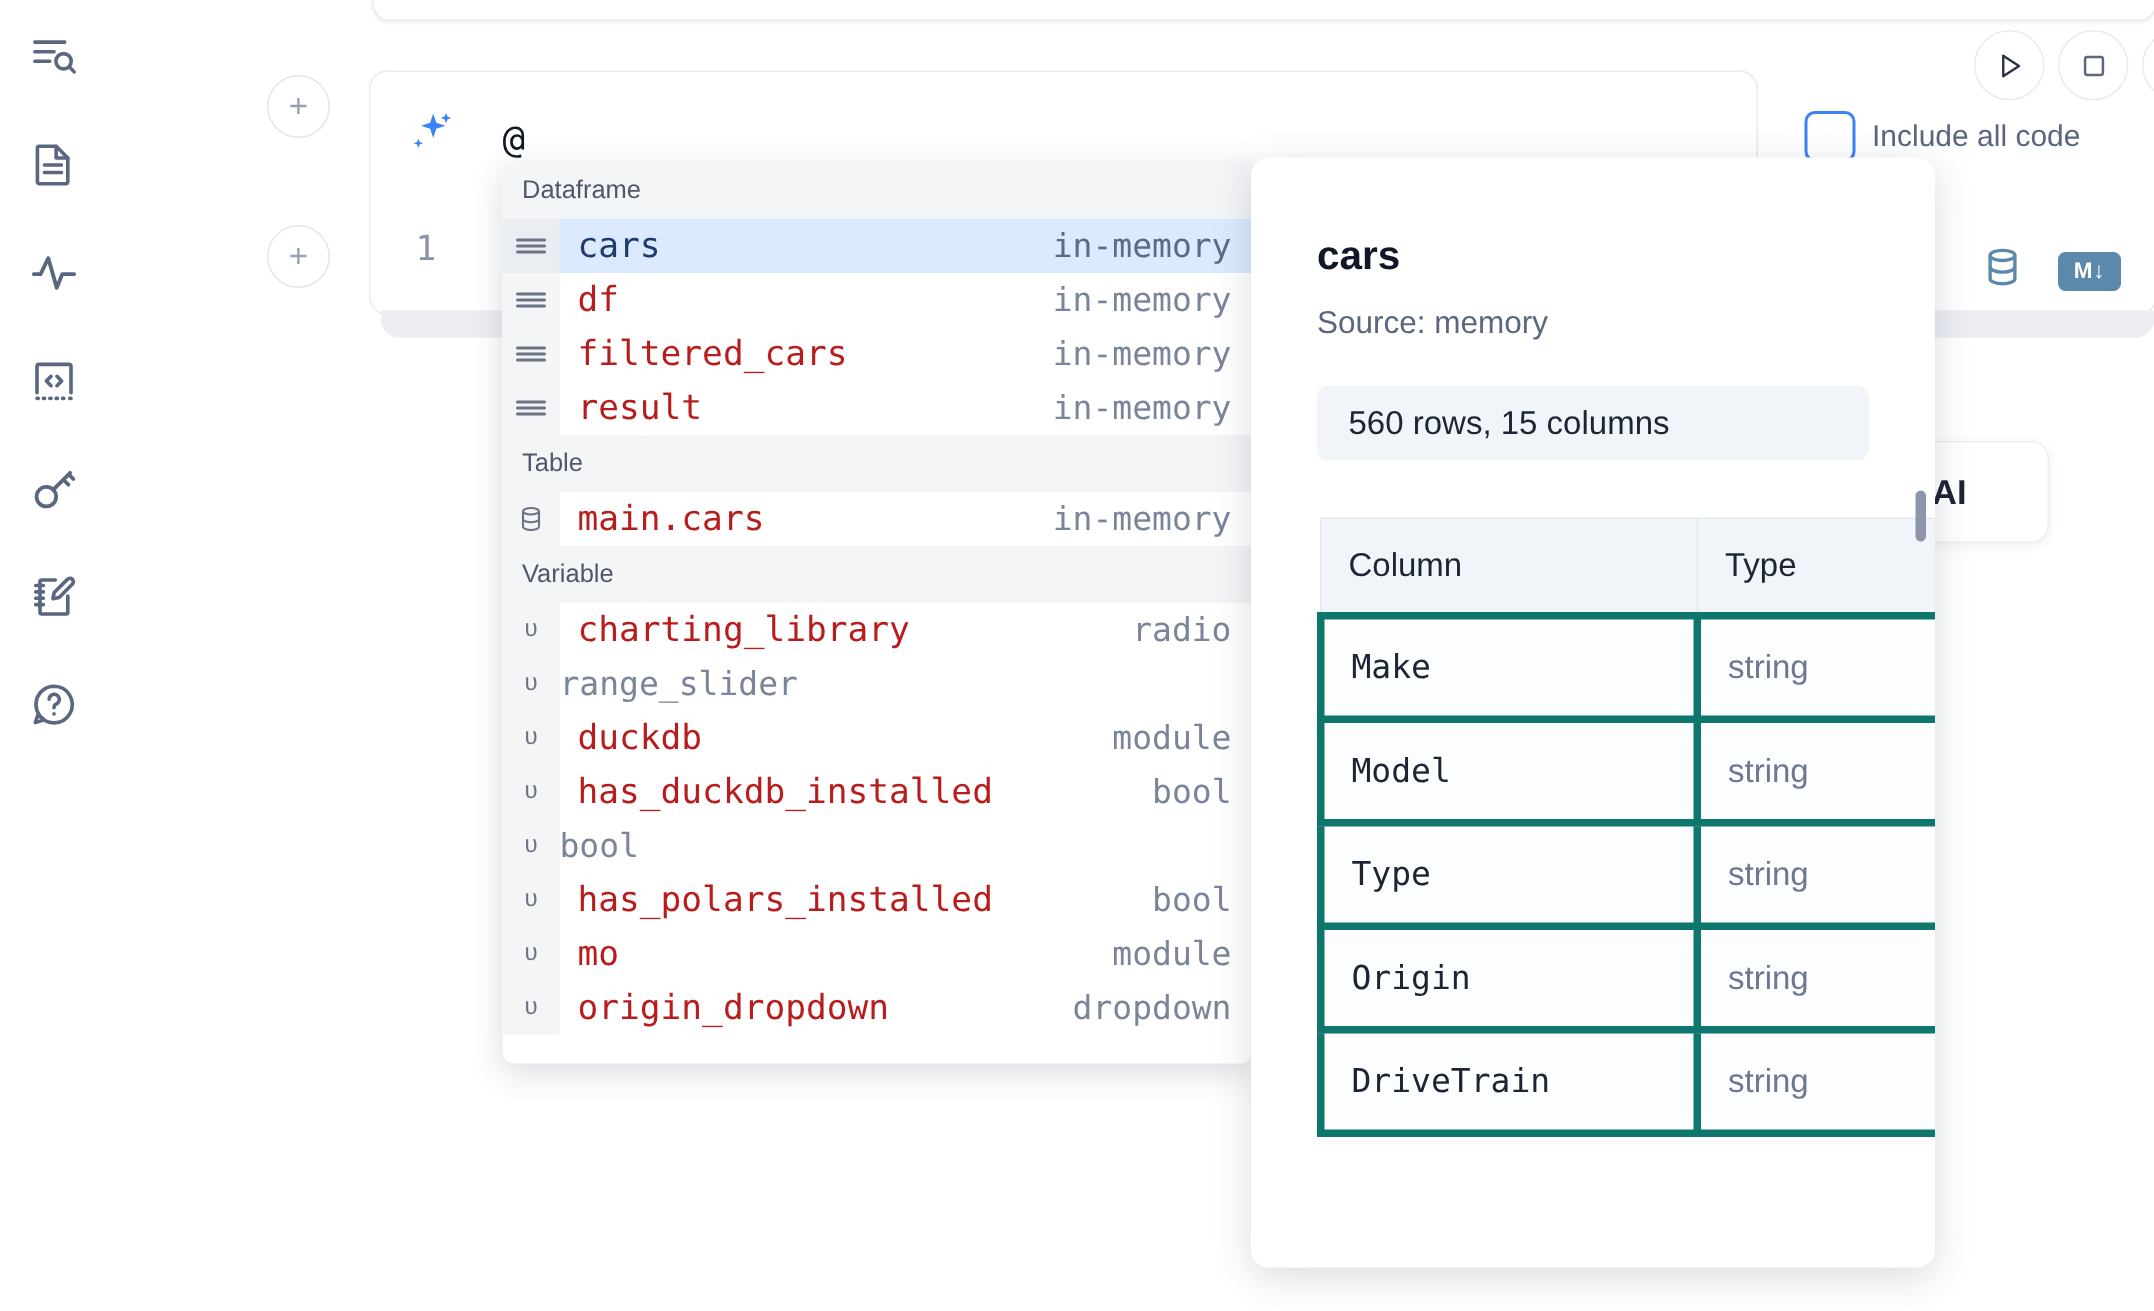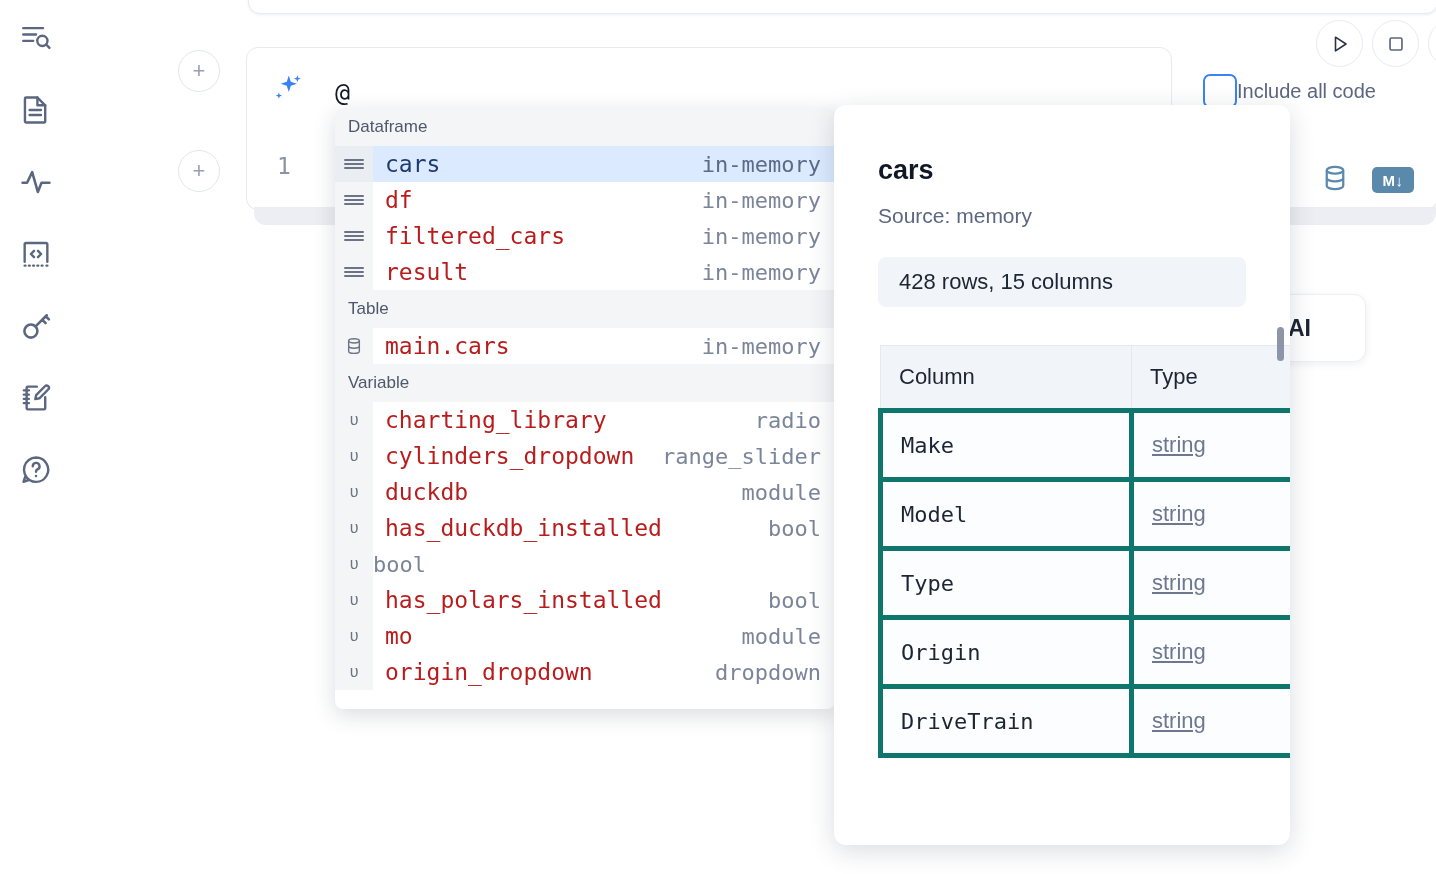--- a/index.html
+++ b/index.html
@@ -27,21 +27,21 @@
   #ai-sparkle{position:absolute;left:22px;top:24px;width:36px;height:36px;}
   #ai-input{position:absolute;left:86px;top:24px;width:800px;height:38px;border:0;outline:0;background:transparent;font-size:25px;color:#101828;font-family:"DejaVu Sans Mono","Liberation Mono",monospace;caret-color:#101828;}
   #ai-caret{position:absolute;left:351px;top:68px;width:2px;height:30px;background:#10151f;}
 
   
   .round-btn{position:absolute;top:20px;width:45px;height:45px;border-radius:50%;border:1px solid #e8ebf1;background:#fff;display:flex;align-items:center;justify-content:center;cursor:pointer;}
   #btn-run{left:1316px;}
   #btn-stop{left:1372px;}
   #btn-extra{left:1428px;}
 
-  #include-all{position:absolute;left:1203px;top:74px;display:flex;align-items:center;cursor:pointer;}
+  #include-all{position:absolute;left:1203px;top:74px;display:flex;align-items:center;gap:11px;cursor:pointer;}
   #include-all .cbx{width:30px;height:30px;border:2px solid #3b82f6;border-radius:7px;background:#fff;}
   #include-all .lbl{font-size:20px;color:#5b6780;white-space:nowrap;}
 
   
   #code-cell{position:absolute;left:246px;top:131px;width:1190px;height:78px;background:#fff;border:1px solid #e7eaf0;border-top:0;border-bottom-left-radius:12px;border-bottom-right-radius:12px;}
   #gutter-1{position:absolute;left:30px;top:22px;font-size:23px;color:#8a94a6;}
   #cell-shadow{position:absolute;left:254px;top:207px;width:1182px;height:18px;background:#eceef3;border-bottom-left-radius:12px;border-bottom-right-radius:12px;}
 
   #cell-toolbar{position:absolute;left:1320px;top:163px;display:flex;align-items:center;gap:22px;}
   .tool-ic{cursor:pointer;}
@@ -67,21 +67,21 @@
   #detail{position:absolute;left:834px;top:105px;width:456px;height:740px;background:#fff;border-radius:12px;box-shadow:0 6px 26px rgba(25,35,65,.16);z-index:30;overflow:hidden;}
   #d-title{position:absolute;left:44px;top:50px;font-size:27px;font-weight:bold;color:#101828;}
   #d-source{position:absolute;left:44px;top:99px;font-size:21px;color:#5b6780;}
   #d-shape{position:absolute;left:44px;top:152px;width:368px;height:50px;background:#f1f4f8;border-radius:8px;display:flex;align-items:center;padding-left:21px;box-sizing:border-box;font-size:22px;color:#1c2533;}
   #d-table{position:absolute;left:44px;top:240px;width:368px;}
   #d-table table{border-collapse:collapse;width:424px;table-layout:fixed;}
   #d-table th{background:#f1f4f8;border:1px solid #e4e9f0;text-align:left;padding:18px 0 18px 18px;font-size:22px;font-weight:normal;color:#1c2533;}
   #d-table th:first-child{width:232px;}
   #d-table td{border:5px solid #0f766e;padding:19px 0 19px 18px;font-size:22px;background:#fcfdfe;}
   #d-table td.col{font-family:"DejaVu Sans Mono","Liberation Mono",monospace;color:#1c2533;}
-  #d-table td.typ{color:#6d7890;text-decoration:underline;}
+  #d-table td.typ{color:#6d7890;}
   #d-scroll{position:absolute;right:6px;top:222px;width:7px;height:34px;border-radius:4px;background:#8d96a8;}
 </style>
 </head>
 <body>
 
 <div id="rail">
 
   <div class="rail-btn" style="top:18px">
     <svg width="34" height="34" viewBox="0 0 24 24" fill="none" stroke="currentColor" stroke-width="1.7" stroke-linecap="round">
       <path d="M3 5h14M3 9.5h9M3 14h7"></path>
@@ -256,21 +256,20 @@
       <span class="tp mono">in-memory</span>
     </div>
     <div class="ac-group">Variable</div>
     <div class="ac-row variable">
       <span class="ic">υ</span>
       <span class="nm mono">charting_library</span>
       <span class="tp mono">radio</span>
     </div>
     <div class="ac-row variable">
       <span class="ic">υ</span>
-      <span class="nm mono">cylinders_dropdown</span>
       <span class="tp mono">range_slider</span>
     </div>
     <div class="ac-row variable">
       <span class="ic">υ</span>
       <span class="nm mono">duckdb</span>
       <span class="tp mono">module</span>
     </div>
     <div class="ac-row variable">
       <span class="ic">υ</span>
       <span class="nm mono">has_duckdb_installed</span>
@@ -293,21 +292,21 @@
     <div class="ac-row variable">
       <span class="ic">υ</span>
       <span class="nm mono">origin_dropdown</span>
       <span class="tp mono">dropdown</span>
     </div>
   </div>
 
 <div id="detail">
   <div id="d-title">cars</div>
   <div id="d-source">Source: memory</div>
-  <div id="d-shape">428 rows, 15 columns</div>
+  <div id="d-shape">560 rows, 15 columns</div>
   <div id="d-table">
       <table>
         <thead>
           <tr>
             <th>Column</th>
             <th>Type</th>
           </tr>
         </thead>
         <tbody>
           <tr>

